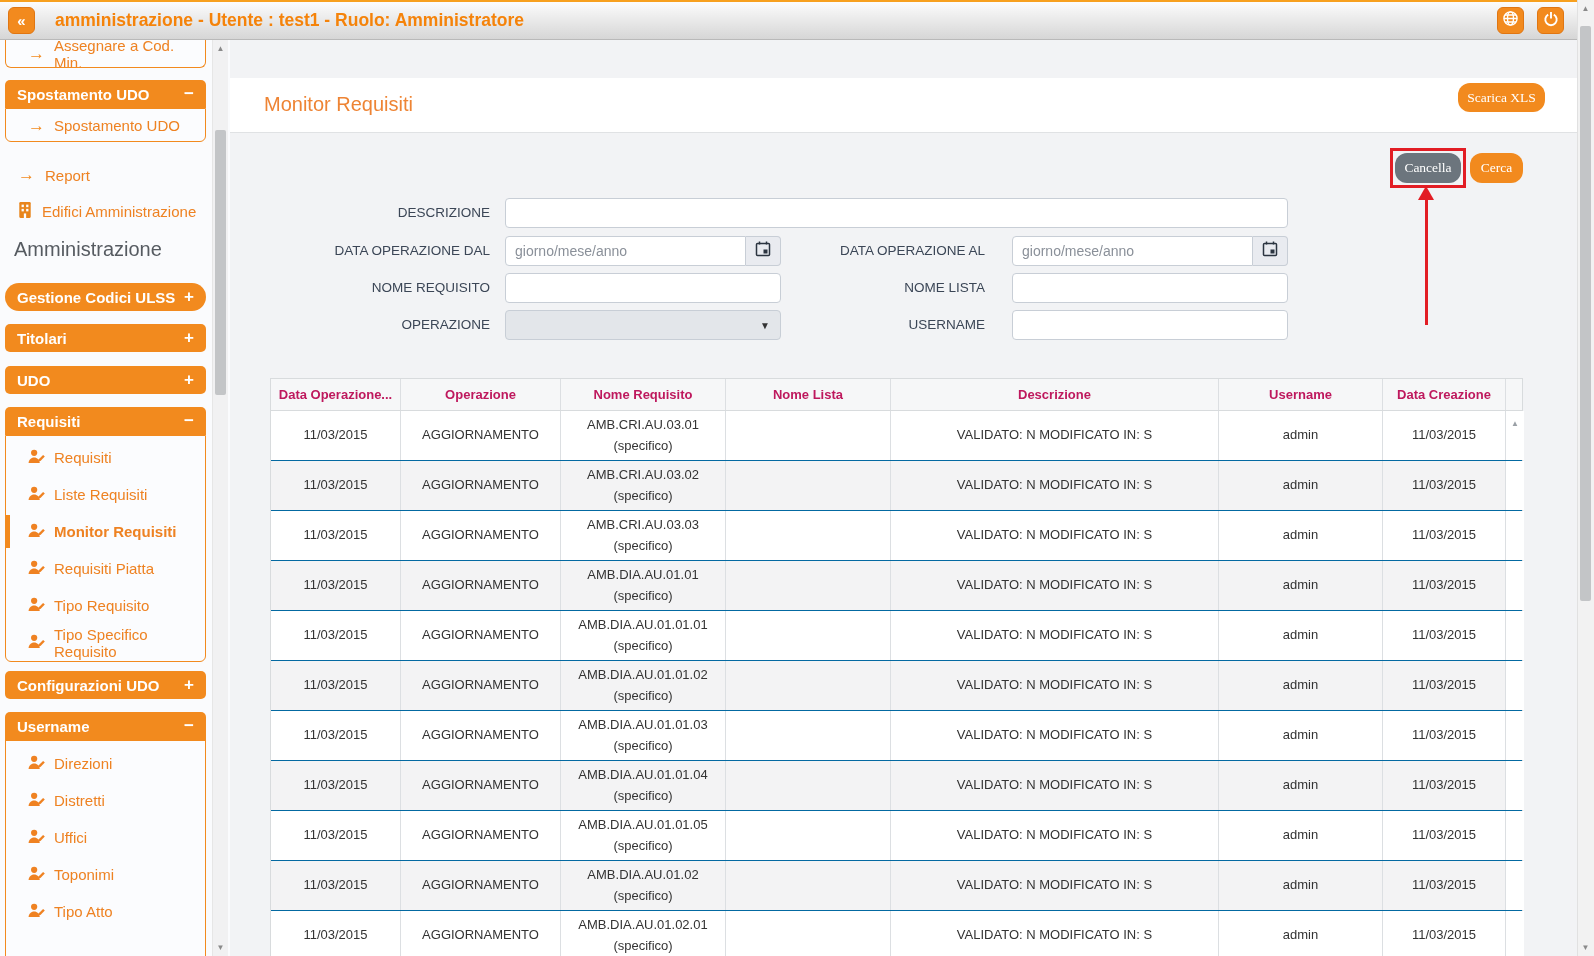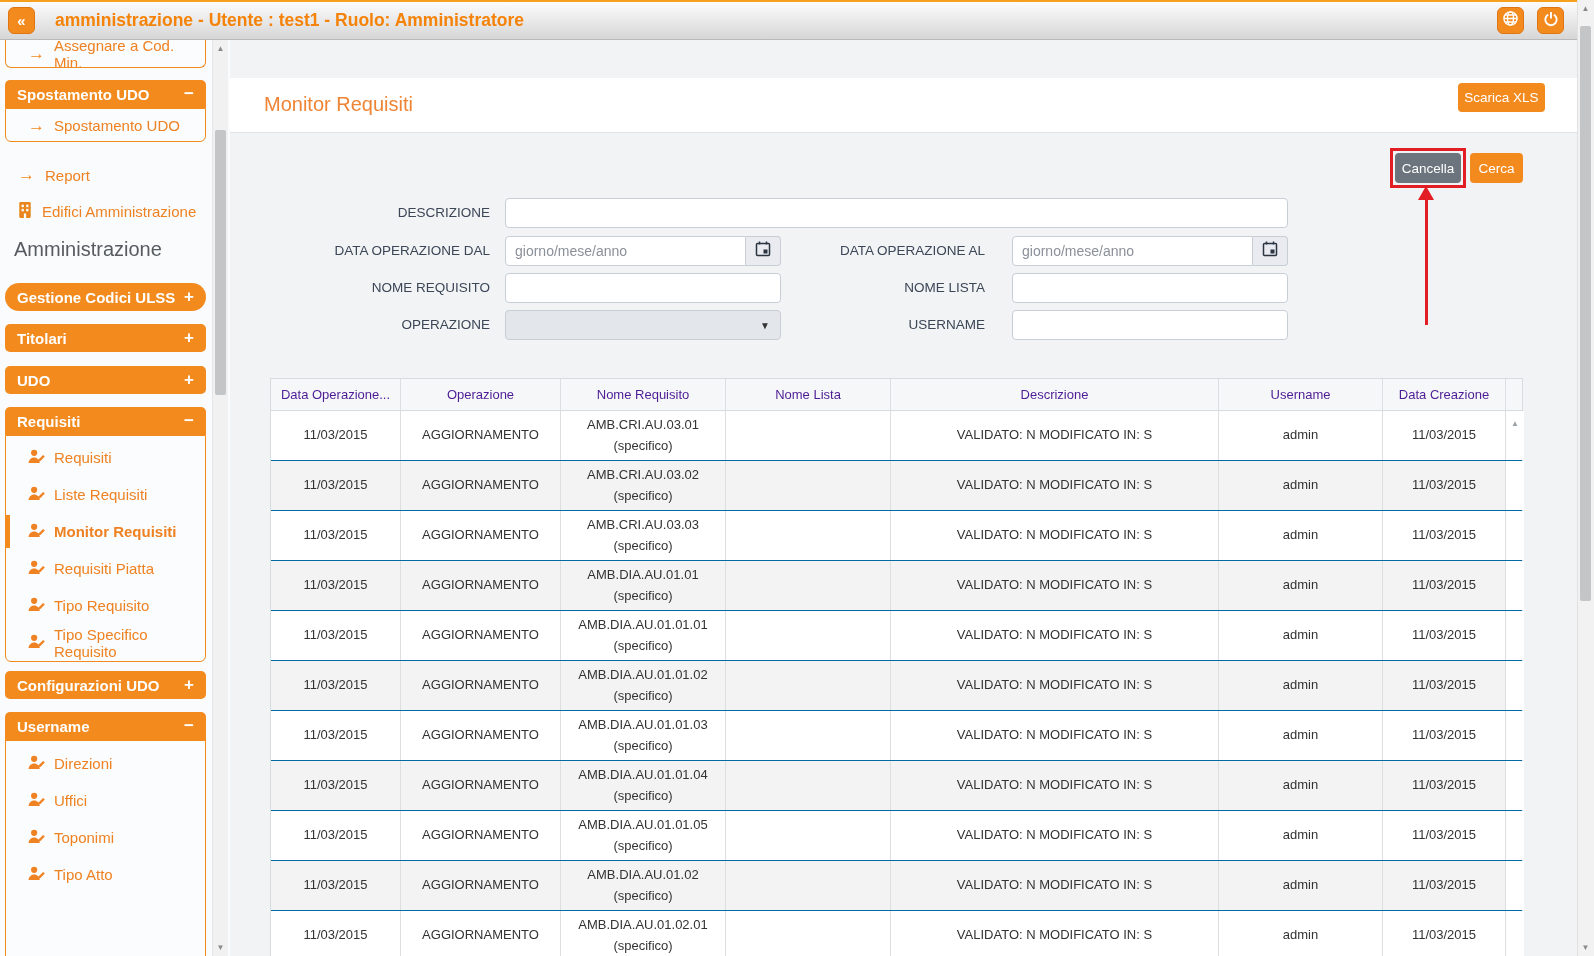--- a/index.html
+++ b/index.html
@@ -42,22 +42,22 @@
   .sb-arrow { position:absolute; left:0; width:15px; text-align:center; color:#8a8a8a;
     font-size:8px; cursor:pointer; }
   .sb-thumb { position:absolute; left:2px; width:11px; background:#c3c5c7; border-radius:2px; cursor:pointer; }
 
   
   .main { position:absolute; left:230px; top:40px; width:1347px; height:916px; background:#f2f3f5; }
   .title-band { position:absolute; left:0; top:38px; width:1347px; height:55px; background:#fff;
     border-bottom:1px solid #e0e2e4; }
   .page-title { position:absolute; left:34px; top:15px; font-size:20px; font-weight:normal;
     color:#ee8434; }
-  .btn { border:none; border-radius:4px; color:#fff; font-size:13.5px;
-    font-family:Liberation Sans, sans-serif; cursor:pointer; }
+  .btn { border:none; border-radius:12px; color:#fff; font-size:13.5px;
+    font-family:Liberation Serif, serif; cursor:pointer; }
   .btn-orange { background:#f28a1e; }
   .btn-gray { background:#6c757d; }
   .scarica-btn { position:absolute; left:1228px; top:43px; width:87px; height:29px; }
   .cancella-btn { position:absolute; left:1165px; top:113px; width:66px; height:30px; }
   .cerca-btn { position:absolute; left:1240px; top:113px; width:53px; height:30px; }
   .red-outline { position:absolute; left:1160px; top:108px; width:76px; height:40px;
     border:3px solid #e21d24; pointer-events:none; }
   .red-arrow-line { position:absolute; left:1195px; top:158px; width:3px; height:127px; background:#e21d24; }
   .red-arrow-head { position:absolute; left:1188px; top:146px; width:0; height:0;
     border-left:8px solid transparent; border-right:8px solid transparent;
@@ -82,21 +82,21 @@
   .select-box { position:absolute; height:30px; background:#e3e6ea; border:1px solid #c8ced6;
     border-radius:4px; display:flex; align-items:center; cursor:pointer; }
   .select-caret { margin-left:auto; margin-right:10px; font-size:10px; color:#333; }
 
   
   .table-wrap { position:absolute; left:40px; top:338px; width:1253px;
     border:1px solid #d8dbdd; background:#fff; }
   .t-head, .t-row { display:grid; grid-template-columns:130px 160px 165px 165px 328px 164px 123px 18px; }
   .t-head { background:#f6f7f8; height:32px; border-bottom:1px solid #d8dbdd; }
   .t-head > div { display:flex; align-items:center; justify-content:center;
-    font-size:13px; color:#4c1d95; border-right:1px solid #dcdfe2; }
+    font-size:13px; color:#be185d; border-right:1px solid #dcdfe2;font-weight:bold; }
   .t-head > div:last-child { border-right:none; }
   .t-row { height:50px; border-bottom:1px solid #0369a1; }
   .t-row > div { display:flex; flex-direction:column; align-items:center; justify-content:center;
     font-size:13px; color:#333; border-right:1px solid #dcdfe2; text-align:center; line-height:1.55; }
   .t-row > div:last-child { border-right:none; background:#fff; }
   .t-row:nth-child(even) > div:not(:last-child) { background:#f3f3f4; }
   .t-scroll-up { position:absolute; right:3px; top:40px; font-size:8px; color:#9aa0a6; cursor:pointer; }
 
   
   .page-scrollbar { position:absolute; right:0; top:0; width:17px; height:956px;
@@ -261,20 +261,28 @@
               <path d="M11.4 10.4l4.6-4.6 1.8 1.8-4.6 4.6-2.3.5z"></path>
             </svg></span>
           <span>Direzioni</span>
         </div>
         <div class="side-item">
           <span><svg width="17" height="15" viewBox="0 0 18 15" fill="#ef8222">
               <circle cx="6.5" cy="3.6" r="3.3"></circle>
               <path d="M0.6 14.5c0-3.3 2.6-6 5.9-6s5.9 2.7 5.9 6z"></path>
               <path d="M11.4 10.4l4.6-4.6 1.8 1.8-4.6 4.6-2.3.5z"></path>
             </svg></span>
+          <span>Distretti</span>
+        </div>
+        <div class="side-item">
+          <span><svg width="17" height="15" viewBox="0 0 18 15" fill="#ef8222">
+              <circle cx="6.5" cy="3.6" r="3.3"></circle>
+              <path d="M0.6 14.5c0-3.3 2.6-6 5.9-6s5.9 2.7 5.9 6z"></path>
+              <path d="M11.4 10.4l4.6-4.6 1.8 1.8-4.6 4.6-2.3.5z"></path>
+            </svg></span>
           <span>Uffici</span>
         </div>
         <div class="side-item">
           <span><svg width="17" height="15" viewBox="0 0 18 15" fill="#ef8222">
               <circle cx="6.5" cy="3.6" r="3.3"></circle>
               <path d="M0.6 14.5c0-3.3 2.6-6 5.9-6s5.9 2.7 5.9 6z"></path>
               <path d="M11.4 10.4l4.6-4.6 1.8 1.8-4.6 4.6-2.3.5z"></path>
             </svg></span>
           <span>Toponimi</span>
         </div>

